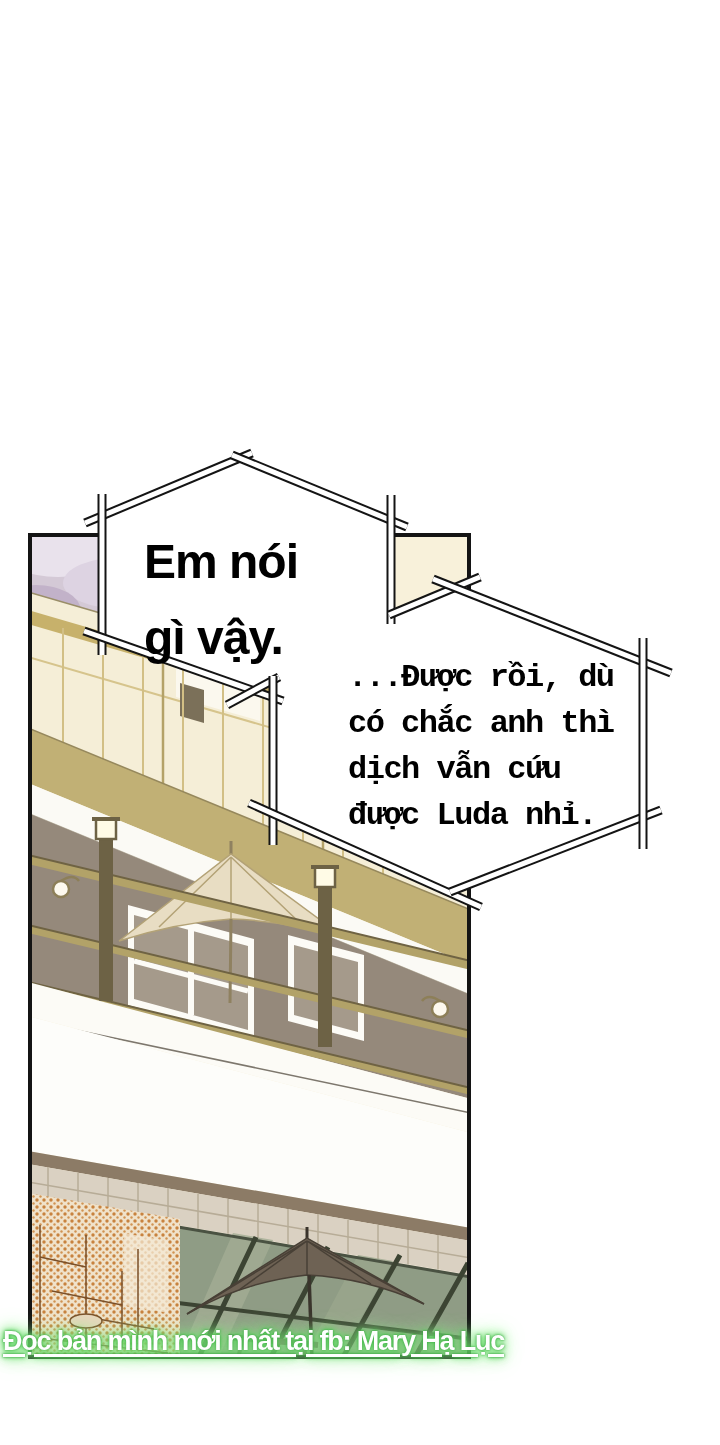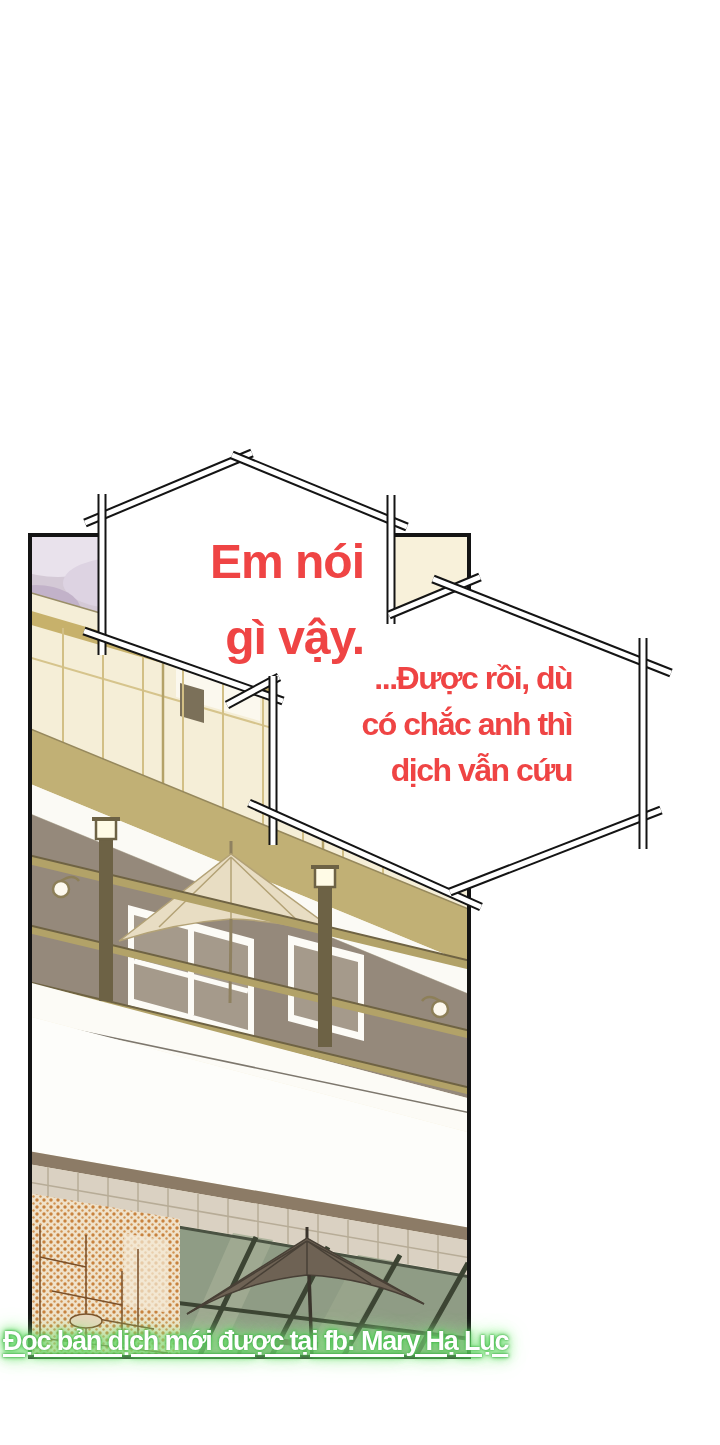--- a/index.html
+++ b/index.html
@@ -7,25 +7,25 @@
     width:720px;height:1445px;position:relative;overflow:hidden;
     font-family:"Liberation Sans","DejaVu Sans",sans-serif;
   }
   .abs{position:absolute;}
   
   #panel-art{left:28px;top:533px;}
   
   #bubble-art{left:0;top:0;pointer-events:none;}
   
   .bubble-text{
-    position:absolute;text-align:right;color:#ef4444;font-weight:bold;
+    position:absolute;text-align:left;color:#000000;font-weight:bold;
     letter-spacing:-1px;white-space:nowrap;
   }
   #bubble1-text{left:144px;top:524px;width:220px;font-size:48px;line-height:76px;}
-  #bubble2-text{left:348px;top:655px;width:224px;font-size:32px;line-height:46px;letter-spacing:-1.5px;}
+  #bubble2-text{left:348px;top:655px;width:224px;font-size:32px;line-height:46px;letter-spacing:-1.5px;font-family:Liberation Mono, monospace;}
   .bubble-line{display:block;}
   
   #watermark{
     position:absolute;left:3px;top:1326px;width:714px;
     font-size:27px;font-weight:bold;letter-spacing:-1.2px;white-space:nowrap;
     color:#ffffff;
     text-decoration:underline;
     text-decoration-thickness:3px;
     text-underline-offset:4px;
     text-shadow:
@@ -217,15 +217,16 @@
 
 <div id="bubble1-text" class="bubble-text">
   <span class="bubble-line">Em nói</span>
   <span class="bubble-line">gì vậy.</span>
 </div>
 
 <div id="bubble2-text" class="bubble-text">
   <span class="bubble-line">...Được rồi, dù</span>
   <span class="bubble-line">có chắc anh thì</span>
   <span class="bubble-line">dịch vẫn cứu</span>
+  <span class="bubble-line">được Luda nhỉ.</span>
 </div>
 
-<div id="watermark">Đọc bản dịch mới được tại fb: Mary Hạ Lục</div>
+<div id="watermark">Đọc bản mình mới nhất tại fb: Mary Hạ Lục</div>
 
 </body></html>

